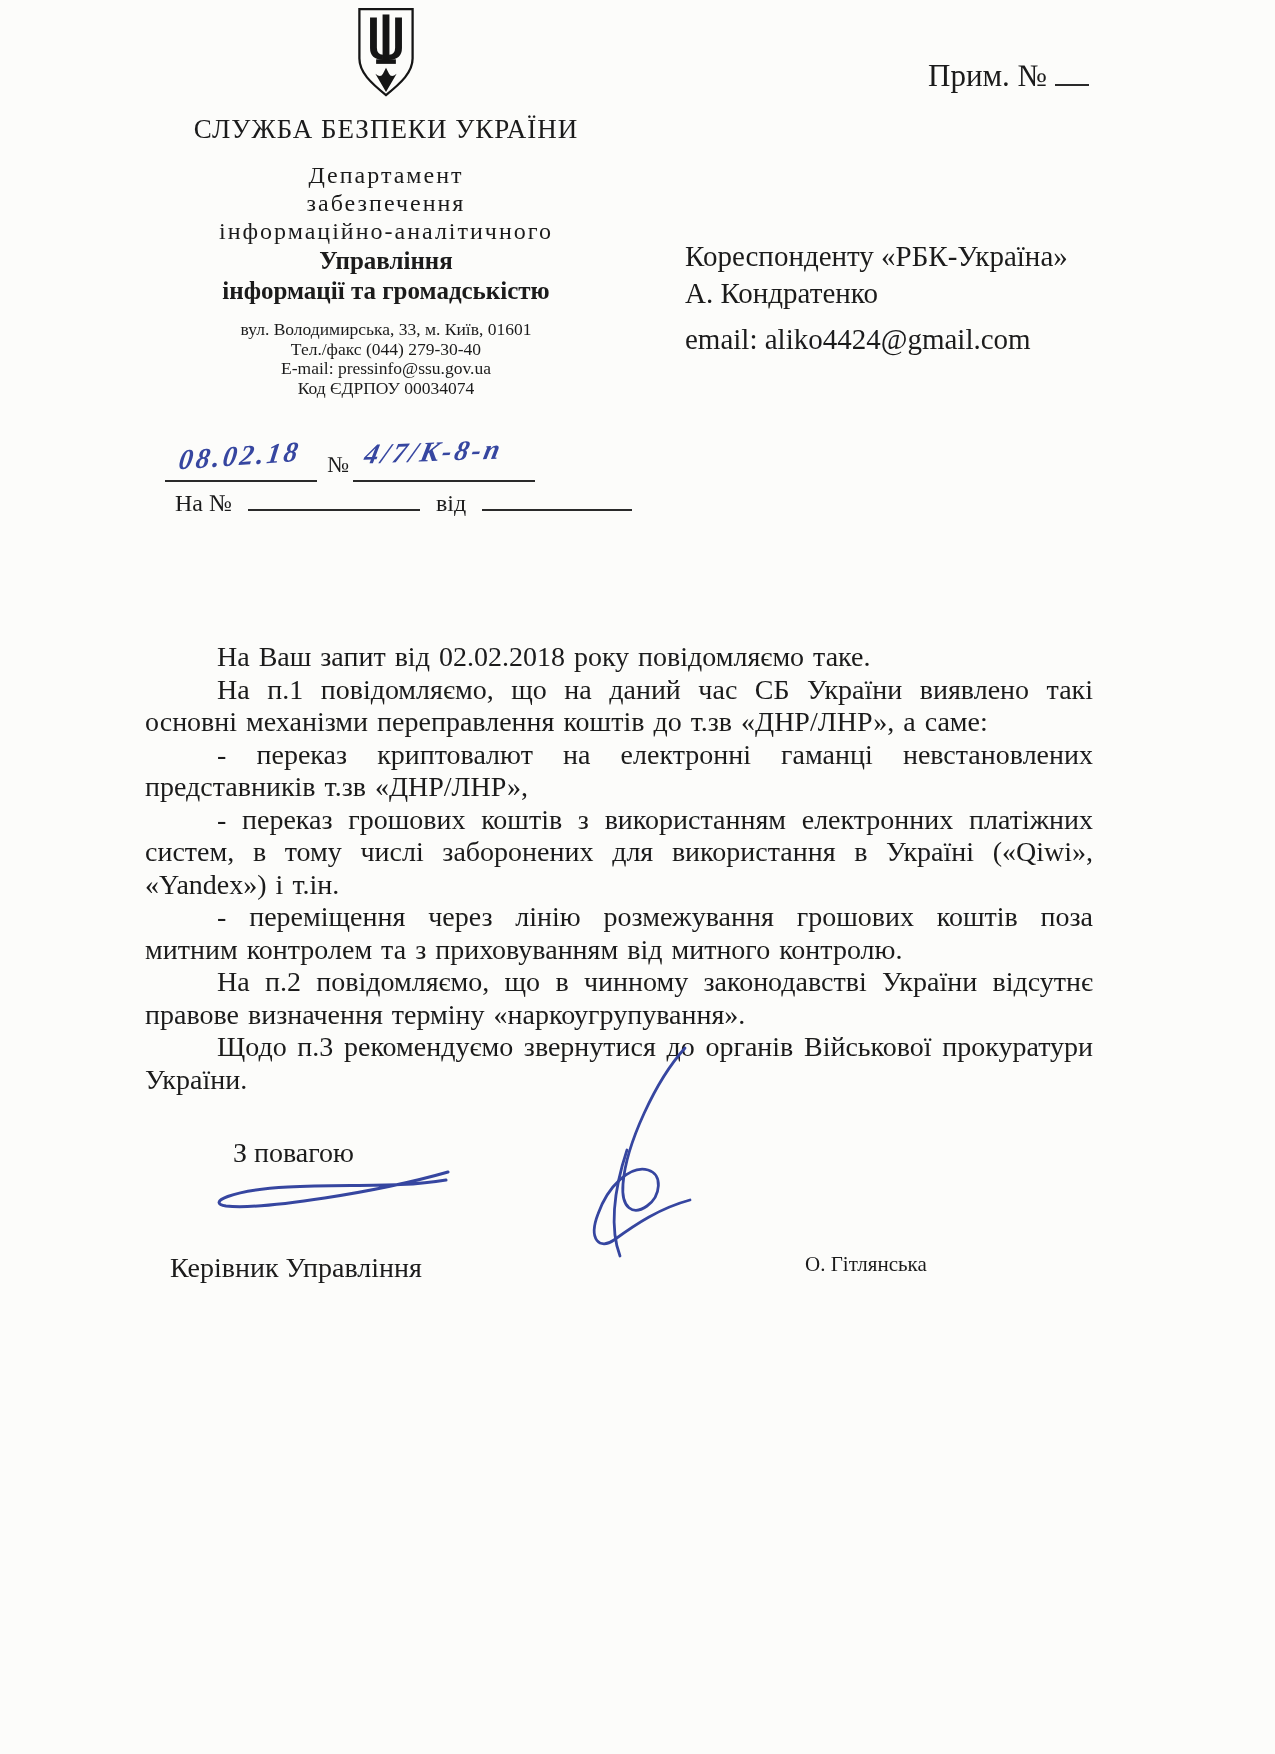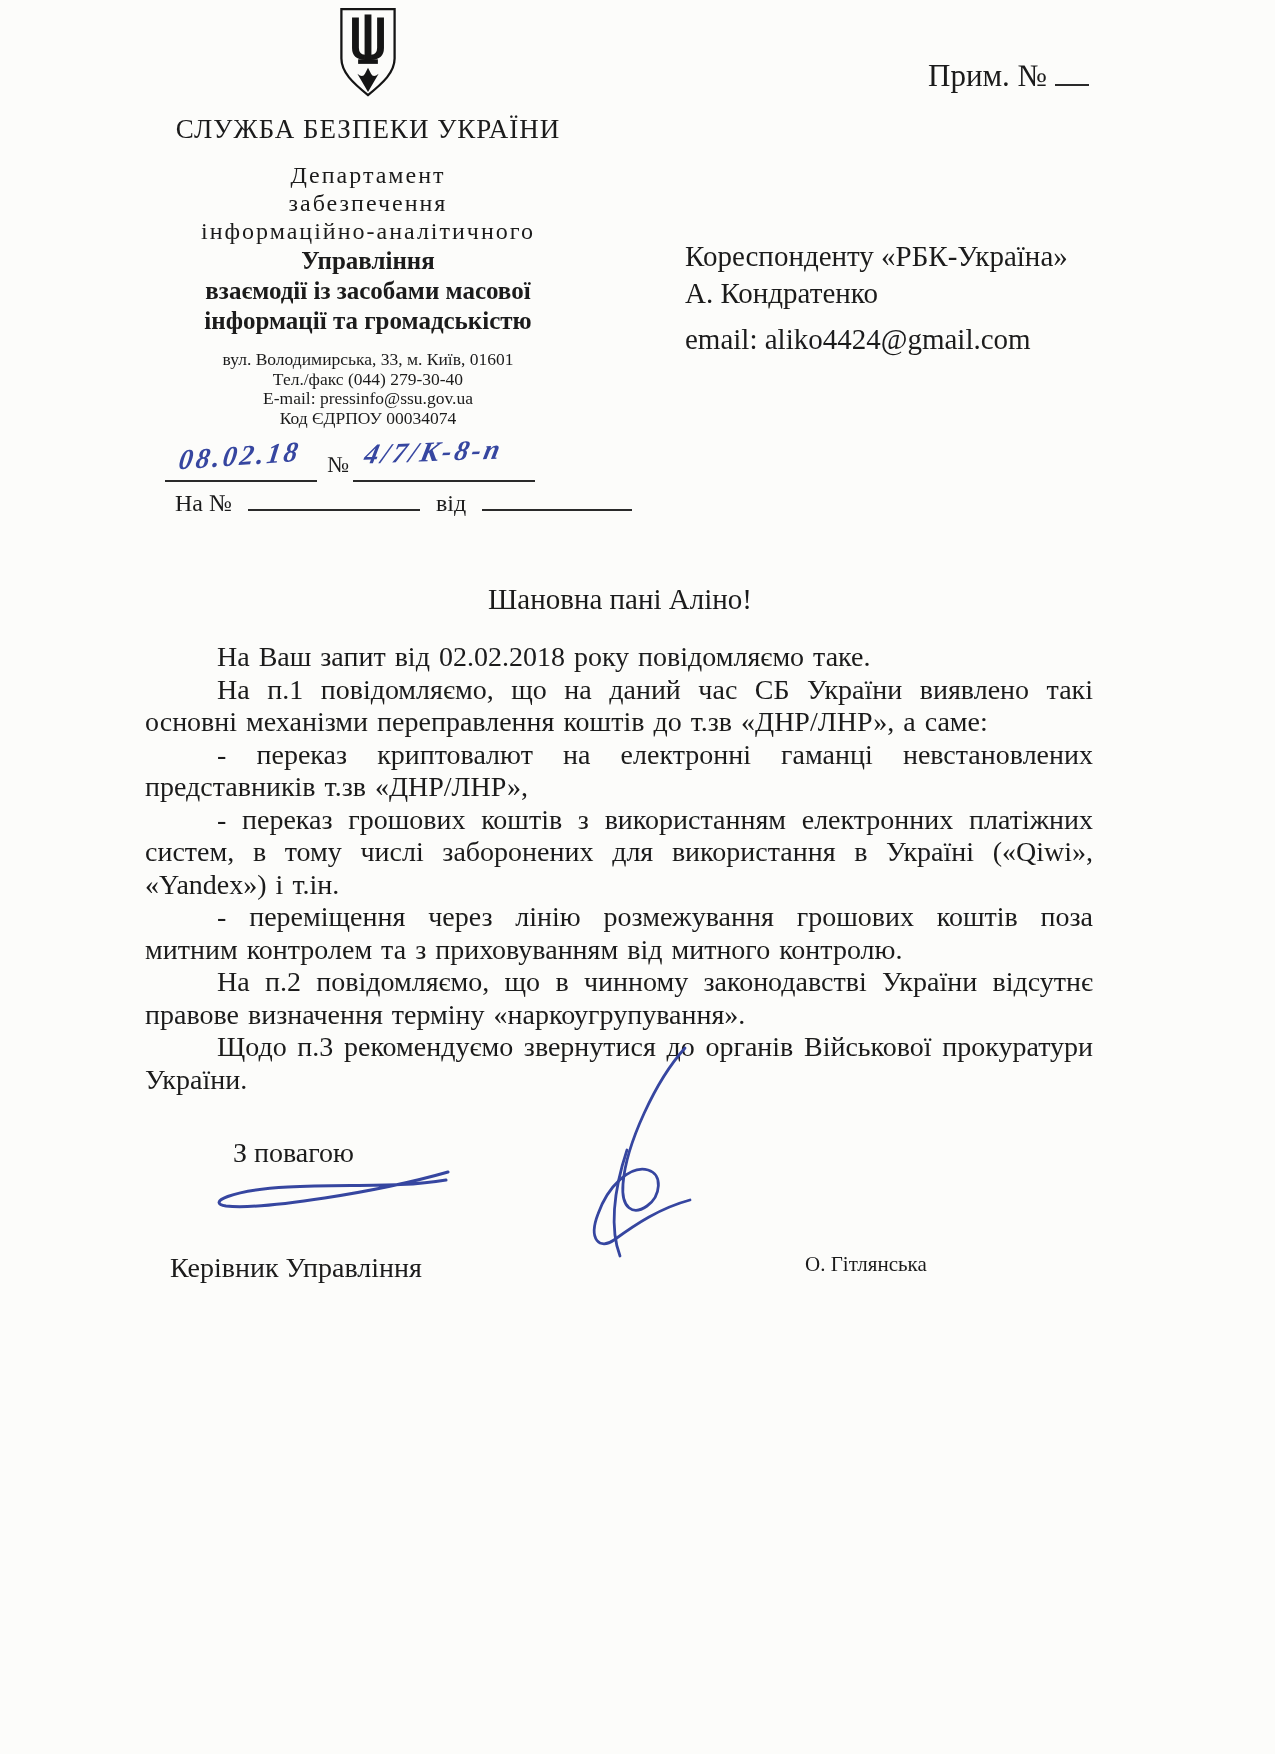--- a/index.html
+++ b/index.html
@@ -17,21 +17,21 @@
   .copy-num {
     position:absolute; left:928px; top:58px;
     font-size:31px; white-space:nowrap;
   }
   .blank-line {
     display:inline-block; height:20px;
     border-bottom:2px solid #2a2a2a; vertical-align:baseline;
   }
   
   .letterhead {
-    position:absolute; left:148px; top:6px; width:440px;
+    position:absolute; left:166px; top:6px; width:440px;
     text-align:center;
   }
   .emblem { display:block; margin:0 auto; }
   .org-name { margin-top:12px; font-size:27px; letter-spacing:1px; white-space:nowrap; }
   .dept { margin-top:16px; font-size:24px; line-height:28px; letter-spacing:2px; }
   .unit { margin-top:1px; font-size:25px; line-height:30px; font-weight:bold; }
   .contact { margin-top:14px; font-size:17.5px; line-height:19.5px; }
   
   .ref-dates { position:absolute; left:165px; top:440px; width:400px; height:46px; }
   .hw {
@@ -94,21 +94,20 @@
       </g>
     </svg>
     <div class="org-name">СЛУЖБА БЕЗПЕКИ УКРАЇНИ</div>
     <div class="dept">
       <div>Департамент</div>
       <div>забезпечення</div>
       <div>інформаційно-аналітичного</div>
     </div>
     <div class="unit">
       <div>Управління</div>
-      <div>взаємодії із засобами масової</div>
       <div>інформації та громадськістю</div>
     </div>
     <div class="contact">
       <div>вул. Володимирська, 33, м. Київ, 01601</div>
       <div>Тел./факс (044) 279-30-40</div>
       <div>E-mail: pressinfo@ssu.gov.ua</div>
       <div>Код ЄДРПОУ 00034074</div>
     </div>
   </div>
 
@@ -126,21 +125,20 @@
     <span>від</span>
     <span class="blank-line" style="width:150px"></span>
   </div>
 
   <div class="recipient">
     <div>Кореспонденту «РБК-Україна»</div>
     <div>А. Кондратенко</div>
     <div class="r3">email: aliko4424@gmail.com</div>
   </div>
 
-  <div class="salutation">Шановна пані Аліно!</div>
 
   <div class="body-text">
     <p>На Ваш запит від 02.02.2018 року повідомляємо таке.</p>
     <p>На п.1 повідомляємо, що на даний час СБ України виявлено такі основні механізми переправлення коштів до т.зв «ДНР/ЛНР», а саме:</p>
     <p>- переказ криптовалют на електронні гаманці невстановлених представників т.зв «ДНР/ЛНР»,</p>
     <p>- переказ грошових коштів з використанням електронних платіжних систем, в тому числі заборонених для використання в Україні («Qiwi», «Yandex») і т.ін.</p>
     <p>- переміщення через лінію розмежування грошових коштів поза митним контролем та з приховуванням від митного контролю.</p>
     <p>На п.2 повідомляємо, що в чинному законодавстві України відсутнє правове визначення терміну «наркоугрупування».</p>
     <p>Щодо п.3 рекомендуємо звернутися до органів Військової прокуратури України.</p>
   </div>

